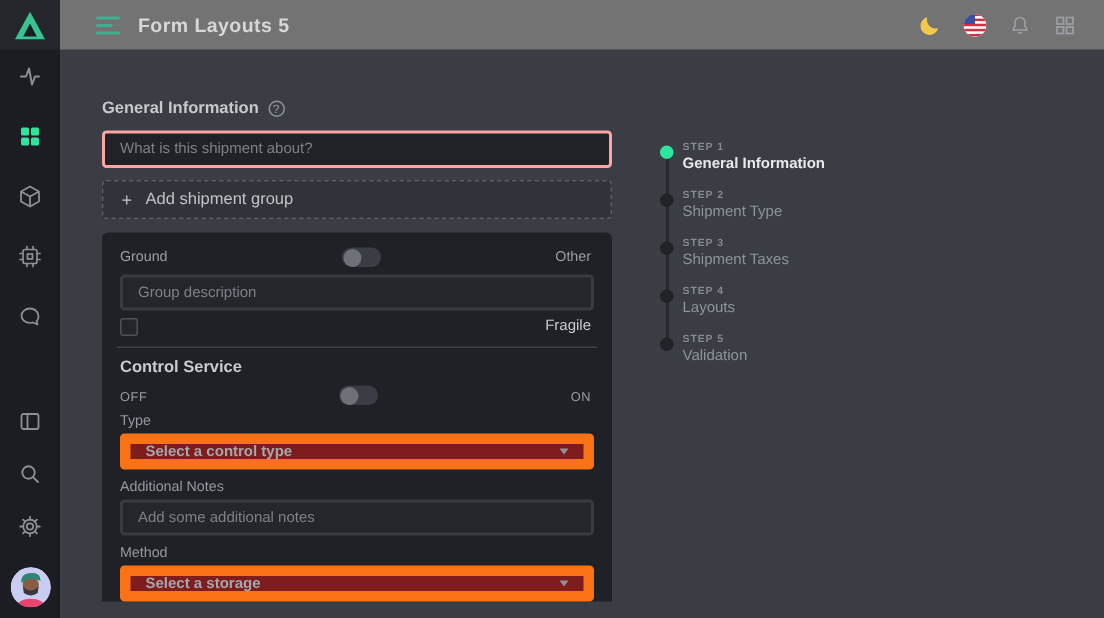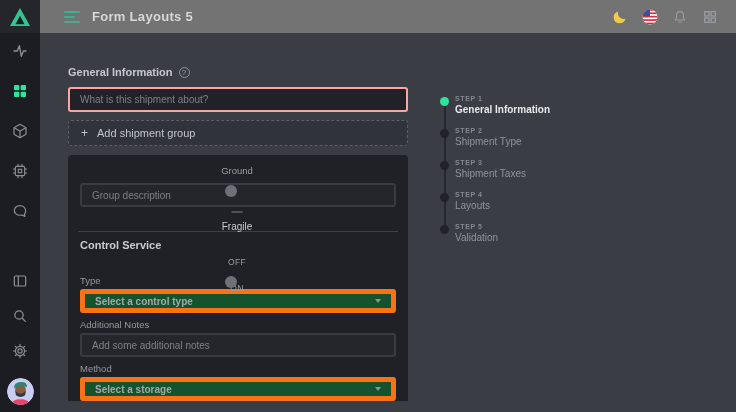--- a/index.html
+++ b/index.html
@@ -42,32 +42,32 @@
   .tfield::placeholder { color:#7d8086; }
   .mb8 { margin-bottom:8px; }
 
   .dashed-btn { width:100%; height:26px; background:#303339; border:1px dashed #5c5f66; border-radius:3px;
     display:flex; align-items:center; padding:0 12px; gap:9px; color:#c2c4c7; cursor:pointer; margin-bottom:9px; }
   .plus { font-size:12px; color:#c2c4c7; }
   .dashed-label { font-size:11px; }
 
   .card { background:#1f2126; border-radius:4px 4px 0 0; padding:6px 12px 0 12px; }
   .card .tfield { background:#24262c; border-color:#383b41; height:24px; }
-  .row-right { display:flex; align-items:center; justify-content:space-between; gap:8px; margin:4px 2px 5px 0; height:13px;flex-direction:column; }
+  .row-right { display:flex; align-items:center; justify-content:space-between; gap:8px; margin:4px 2px 5px 0; height:13px; }
   .tog-label { color:#9b9ea4; font-size:9.5px; }
   .tog-label.caps { font-size:8.5px; letter-spacing:.4px; }
   .toggle { width:26px; height:13px; border-radius:7px; background:#3a3d45; position:relative; cursor:pointer; }
   .toggle .knob { position:absolute; left:1px; top:0.5px; width:12px; height:12px; border-radius:50%; background:#6e7278; }
   .checkbox { width:12px; height:12px; border:1px solid #4d5158; background:#24262c; border-radius:2px; cursor:pointer; }
   .chk-label { color:#c9cbce; font-size:10px; }
   .divider { border:none; border-top:1px solid #3d4046; margin:7px -2px 7px -2px; }
   .control-title { color:#c9cbce; font-size:11px; font-weight:bold; height:14px; }
   .fld-label { color:#9598a0; font-size:9.5px; margin:4px 0 3px 0; display:block; }
   .fld-label.later { margin-top:6px; }
-  .select { width:100%; height:24px; background:#14532d; border:5px solid #f97316; border-radius:3px;
+  .select { width:100%; height:24px; background:#7f1d1d; border:7px solid #f97316; border-radius:3px;
     display:flex; align-items:center; padding:0 10px; cursor:pointer; }
   .select-value { color:#a4a7ad; font-size:10px; font-weight:bold; flex:1; }
   .chev { width:0; height:0; border-left:3.5px solid transparent; border-right:3.5px solid transparent;
     border-top:4px solid #8f9399; }
 
   
   .stepper { margin-left:32px; margin-top:29px; position:relative; padding-left:15px; }
   .step-line { position:absolute; left:3.5px; top:5px; width:2px; height:130px; background:#26282c; }
   .step { position:relative; margin-bottom:10px; min-height:22px; }
   .step-dot { position:absolute; left:-15px; top:2px; width:9px; height:9px; border-radius:50%; background:#202227; }

